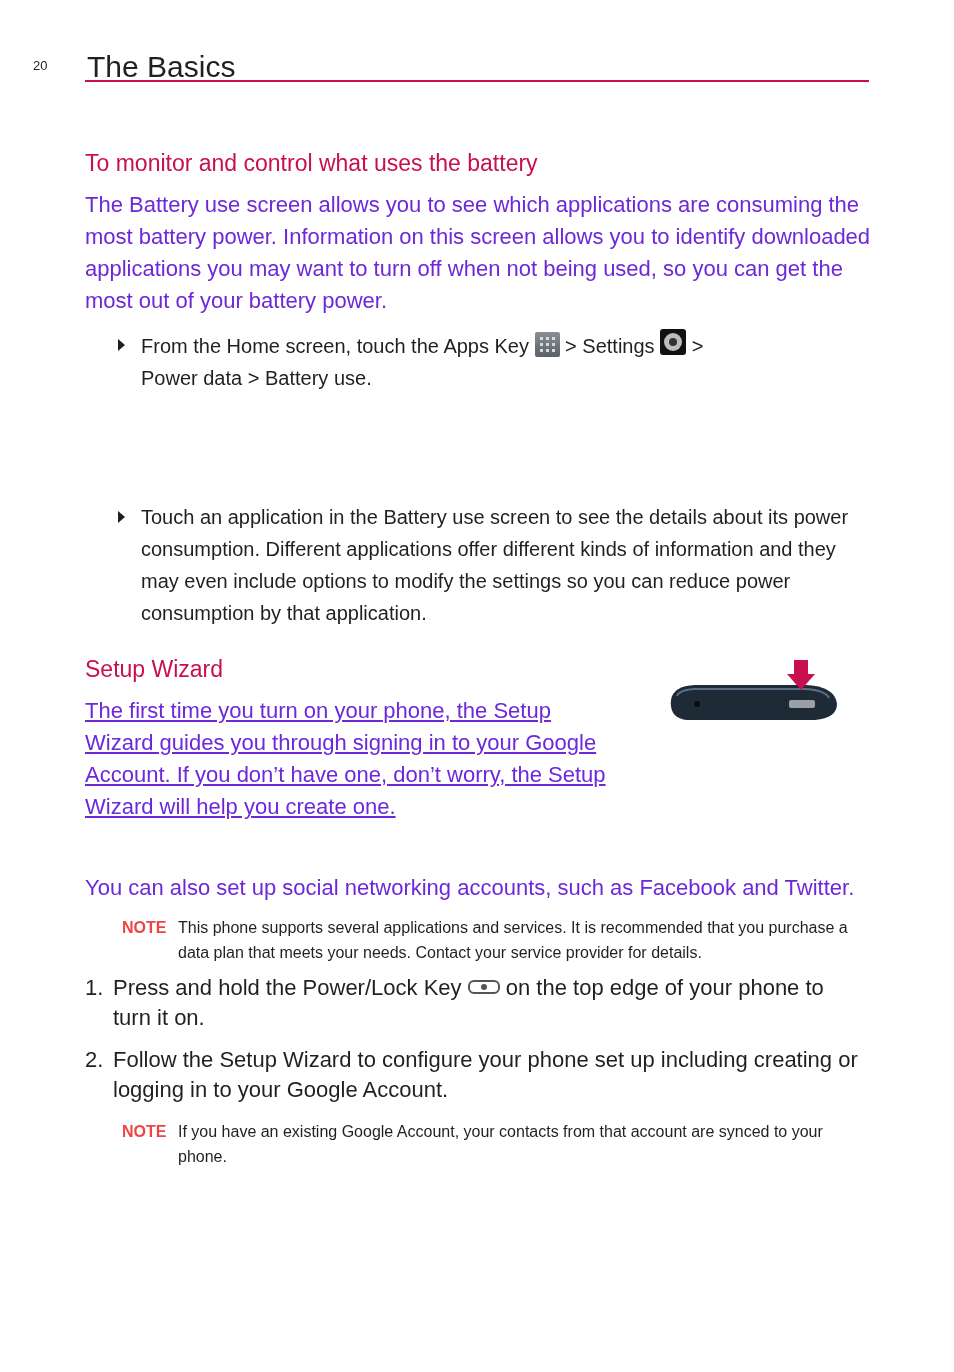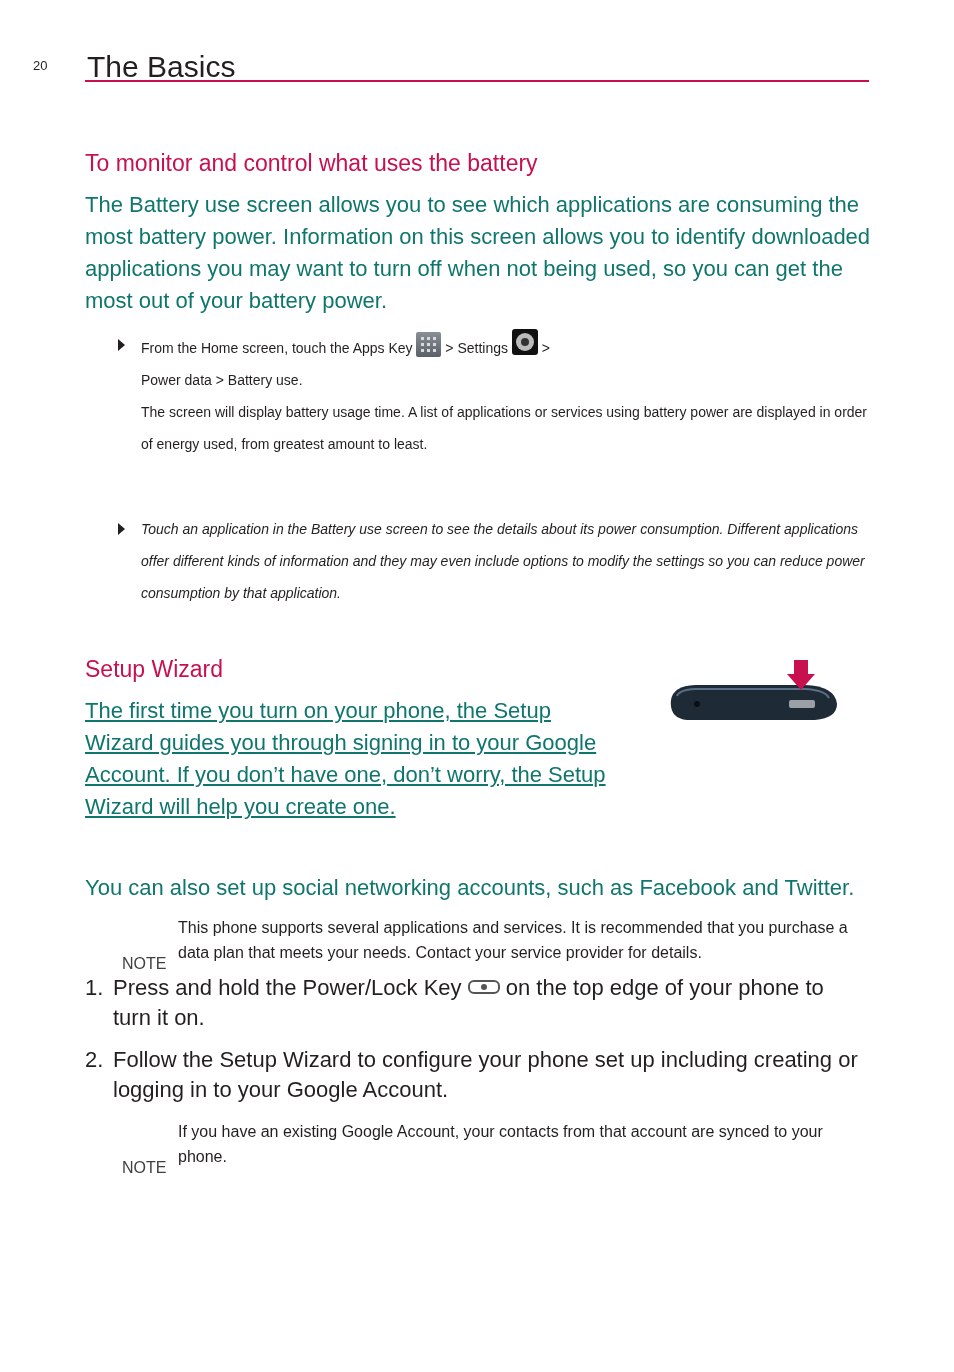--- a/index.html
+++ b/index.html
@@ -2,36 +2,36 @@
 <html><head>
   <meta charset="utf-8">
   <style>
     html, body { margin:0; padding:0; background:#ffffff; }
     body { width:954px; height:1372px; position:relative; overflow:hidden;
       font-family:"Liberation Sans", sans-serif; color:#231f20; }
     .page-num { position:absolute; left:33px; top:58px; font-size:13px; color:#231f20; }
     .chapter { position:absolute; left:87px; top:50px; font-size:30px; color:#231f20; }
     .rule { position:absolute; left:85px; top:80px; width:784px; height:2px; background:#c8104e; }
     .h { position:absolute; left:85px; color:#c8104e; font-size:23px;text-align:center; }
-    .p { position:absolute; left:85px; font-size:22px; line-height:32px; color:#0f766e; margin:0; }
-    .bullet { position:absolute; left:118px; font-size:14px; line-height:32px; }
+    .p { position:absolute; left:85px; font-size:22px; line-height:32px; color:#6d28d9; margin:0; }
+    .bullet { position:absolute; left:118px; font-size:20px; line-height:32px; }
     .bullet .tri { position:absolute; left:0; top:10px; width:0; height:0;
       border-left:7px solid #231f20; border-top:6px solid transparent; border-bottom:6px solid transparent; }
     .bullet .txt { margin-left:23px; width:730px; }
     .key { color:#231f20; }
     .icon-apps { display:inline-block; width:25px; height:25px; vertical-align:-4px;
       background:linear-gradient(#8a8f96,#5b6068); border-radius:2px; position:relative; }
     .icon-apps i { position:absolute; width:3px; height:3px; background:#d7dbe0; }
     .icon-settings { display:inline-block; width:26px; height:26px; vertical-align:-2px; background:#111; border-radius:3px; position:relative; }
     .icon-settings::before { content:""; position:absolute; left:4px; top:4px; width:18px; height:18px; border-radius:50%; background:#bcbcbc; }
     .icon-settings::after { content:""; position:absolute; left:9px; top:9px; width:8px; height:8px; border-radius:50%; background:#333; }
     .icon-power { display:inline-block; width:28px; height:10px; border:2px solid #555; border-radius:6px; vertical-align:1px; position:relative; }
     .icon-power::after { content:""; position:absolute; left:11px; top:2px; width:6px; height:6px; border-radius:50%; background:#555; }
     .note { position:absolute; left:122px; font-size:16px; line-height:25px; }
-    .note .lbl { color:#404040; font-weight:normal; position:absolute; left:0; top:0;margin-top:36px; }
+    .note .lbl { color:#ef4444; font-weight:bold; position:absolute; left:0; top:0; }
     .note .body { margin-left:56px; width:680px; }
     .num { position:absolute; left:85px; font-size:22px; line-height:30px; }
     .num .n { position:absolute; left:0; top:0; }
     .num .body { margin-left:28px; width:750px; }
     .phone { position:absolute; left:665px; top:660px; width:176px; height:64px; }
   </style>
 </head>
 <body>
 
 <div class="page-num">20</div>
@@ -41,25 +41,24 @@
 <div class="h" style="top:150px;">To monitor and control what uses the battery</div>
 <p class="p" style="top:189px; width:790px;">The Battery use screen allows you to see which applications are consuming the most battery power. Information on this screen allows you to identify downloaded applications you may want to turn off when not being used, so you can get the most out of your battery power.</p>
 
 <div class="bullet" style="top:329px;">
   <span class="tri"></span>
   <div class="txt">
     <span>From the Home screen, touch the </span><span class="key">Apps Key</span>
     <span class="icon-apps"><i style="left:5px;top:5px"></i><i style="left:11px;top:5px"></i><i style="left:17px;top:5px"></i><i style="left:5px;top:11px"></i><i style="left:11px;top:11px"></i><i style="left:17px;top:11px"></i><i style="left:5px;top:17px"></i><i style="left:11px;top:17px"></i><i style="left:17px;top:17px"></i></span><span> &gt; </span><span class="key">Settings</span>
     <span class="icon-settings"></span><span> &gt; </span><br>
     <span class="key">Power data</span><span> &gt; </span><span class="key">Battery use</span><span>.</span>
-    <div>The screen will display battery usage time. A list of applications or services using battery power are displayed in order of energy used, from greatest amount to least.</div>
   </div>
 </div>
 
-<div class="bullet" style="top:513px;font-style:italic;">
+<div class="bullet" style="top:501px;">
   <span class="tri"></span>
   <div class="txt">Touch an application in the Battery use screen to see the details about its power consumption. Different applications offer different kinds of information and they may even include options to modify the settings so you can reduce power consumption by that application.</div>
 </div>
 
 <div class="h" style="top:656px;">Setup Wizard</div>
 
 <svg class="phone" viewBox="0 0 176 64">
   <path d="M6 40 Q8 26 30 25 L140 25 Q170 26 172 44 Q172 58 150 60 L22 60 Q4 58 6 40 Z" fill="#1e2a36"></path>
   <path d="M12 36 Q14 30 30 29 L140 29 Q160 30 164 38" stroke="#5a6f85" stroke-width="2" fill="none"></path>
   <rect x="124" y="40" width="26" height="8" rx="2" fill="#9aa0a6"></rect>

